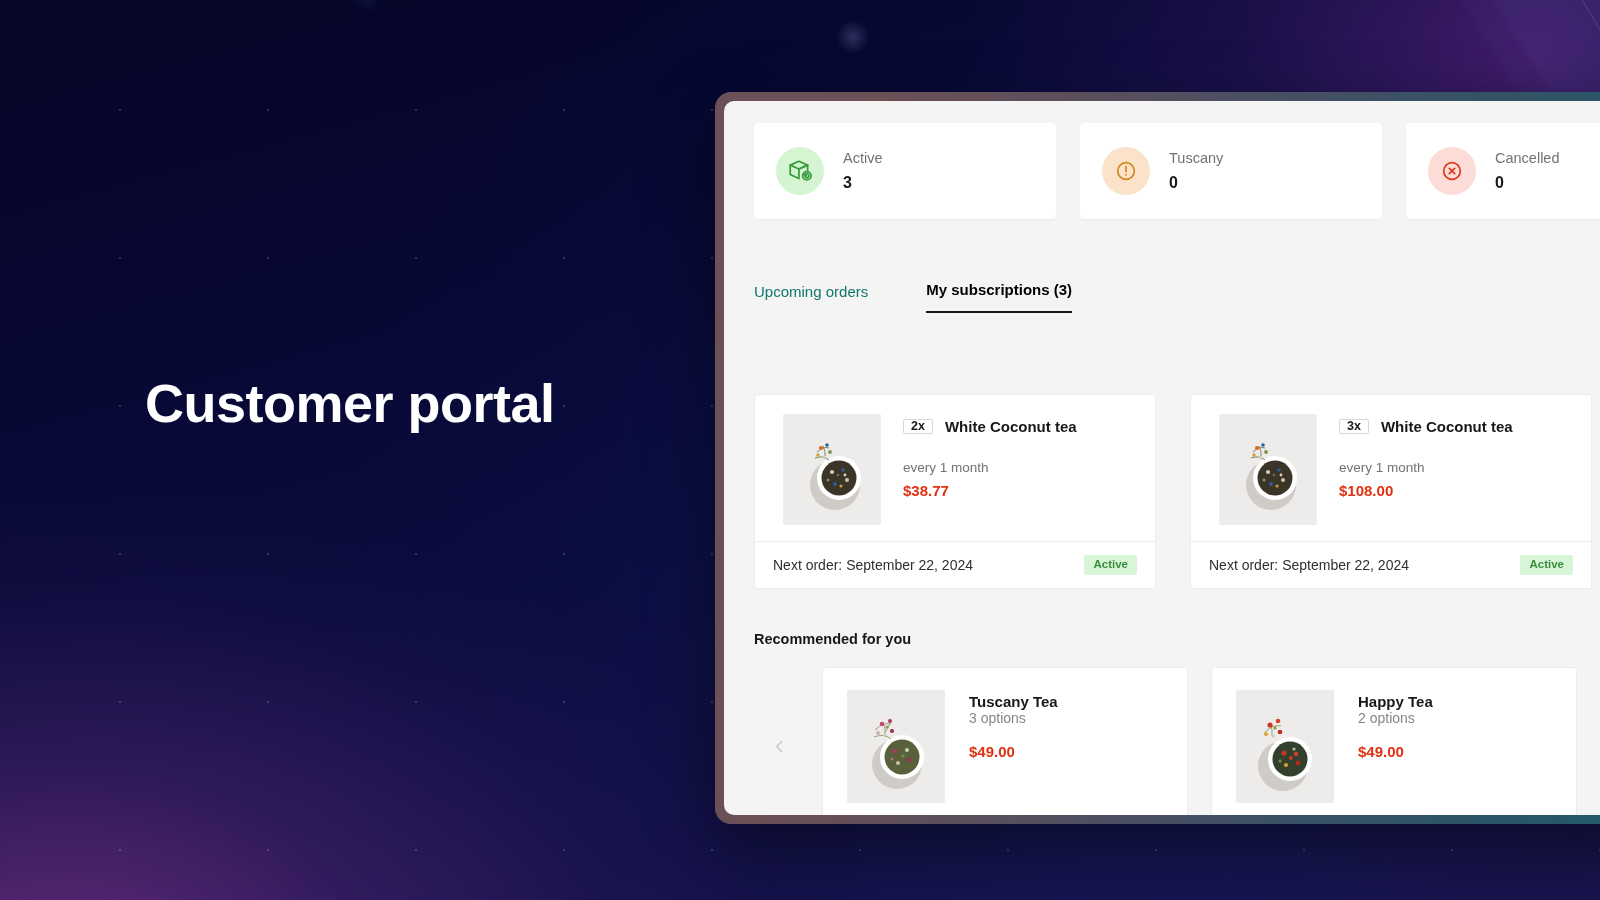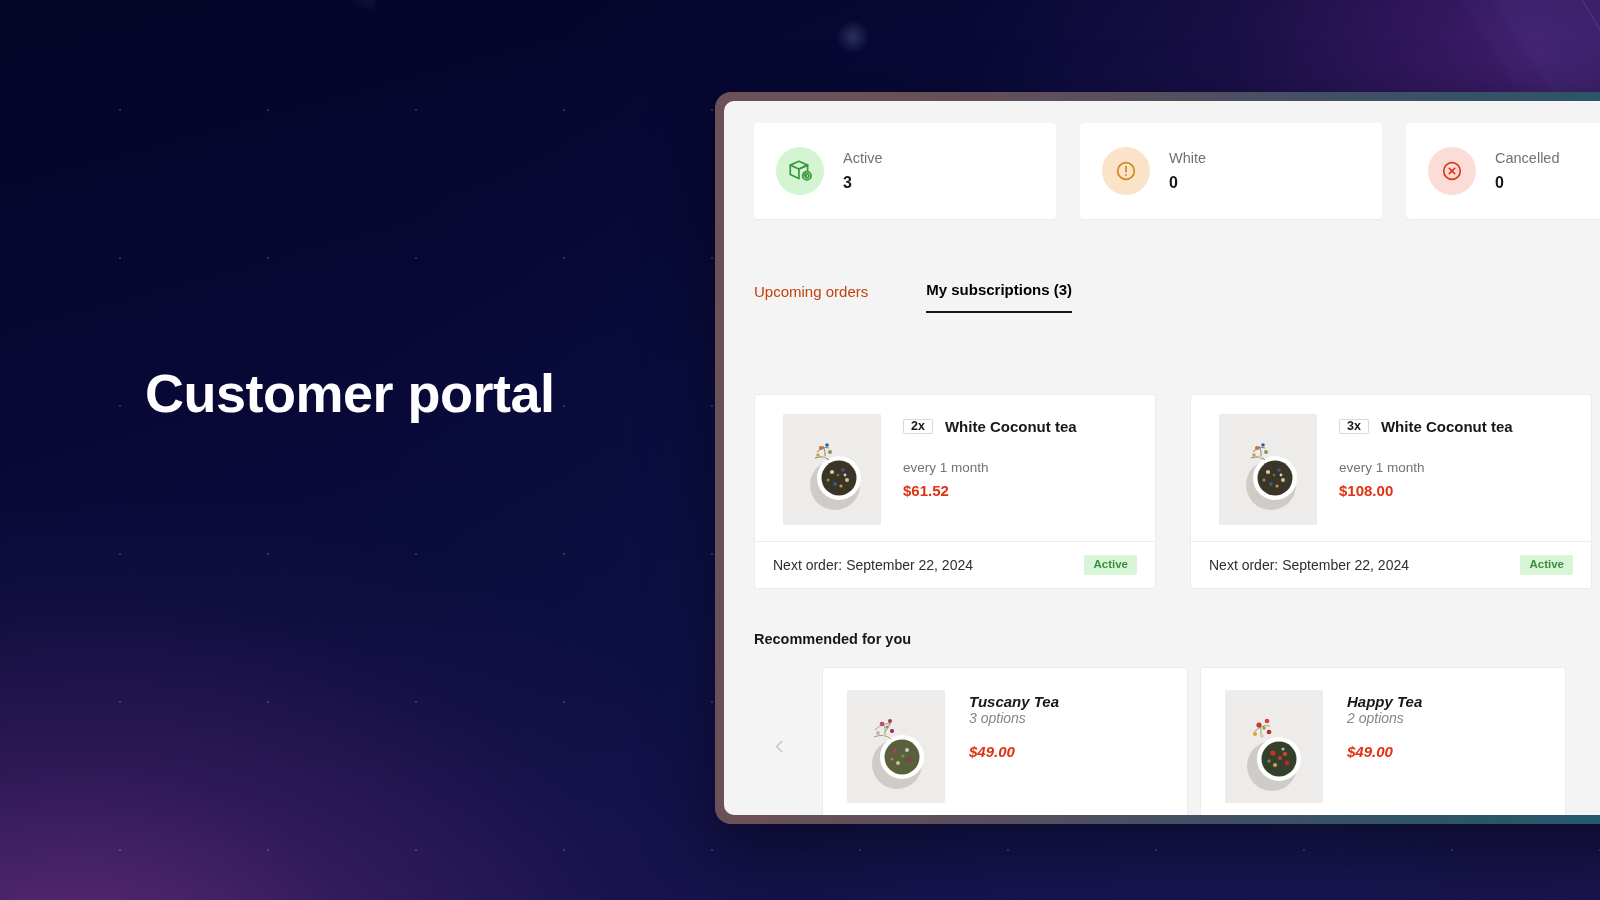--- a/index.html
+++ b/index.html
@@ -94,21 +94,21 @@
     width: 34px; height: 34px;
     left: 836px; top: 20px;
     border-radius: 50%;
     background: radial-gradient(circle, rgba(190,205,255,0.20) 0%, rgba(190,205,255,0) 70%);
   }
 
   
   .hero-copy {
     position: absolute;
     left: 145px;
-    top: 364px;
+    top: 374px;
     width: 560px;
     color: #ffffff;
   }
   .hero-title {
     font-size: 54px;
     font-weight: 700;
     letter-spacing: -0.5px;
     line-height: 1.1;
     white-space: nowrap;
   }
@@ -180,21 +180,21 @@
   
   .tabs {
     display: flex;
     align-items: flex-end;
     gap: 58px;
     margin-top: 52px;
     height: 42px;
   }
   .tab {
     font-size: 15px;
-    color: #c2410c;
+    color: #0f766e;
     padding-bottom: 13px;
     cursor: pointer;
     white-space: nowrap;
   }
   .tab.active {
     color: #000000;
     font-weight: 700;
     border-bottom: 2px solid #16181a;
   }
 
@@ -275,21 +275,21 @@
     align-items: center;
     gap: 26px;
   }
   .carousel-arrow {
     width: 34px; height: 34px;
     flex: 0 0 34px;
     margin-left: 8px;
     display: flex; align-items: center; justify-content: center;
     cursor: pointer;
   }
-  .rec-cards { display: flex; gap: 12px; font-style: italic; }
+  .rec-cards { display: flex; gap: 23px; }
   .rec-card {
     flex: 0 0 366px;
     height: 158px;
     background: #ffffff;
     border: 1px solid #ececec;
     border-radius: 3px;
     display: flex;
     gap: 24px;
     padding: 22px 0 22px 24px;
   }
@@ -349,21 +349,21 @@
 
           <div class="stat-card">
             <div class="stat-icon" style="background:#fae3c9">
               <svg width="24" height="24" viewBox="0 0 24 24" fill="none" stroke="#d4861f" stroke-width="1.7" stroke-linecap="round">
                 <circle cx="12" cy="12" r="8.3"></circle>
                 <path d="M12 7.6 V12.7"></path>
                 <circle cx="12" cy="15.9" r="0.95" fill="#d4861f" stroke="none"></circle>
               </svg>
             </div>
             <div class="stat-text">
-              <span class="stat-label">White</span>
+              <span class="stat-label">Tuscany</span>
               <span class="stat-value">0</span>
             </div>
           </div>
 
           <div class="stat-card">
             <div class="stat-icon" style="background:#fbdcd6">
               <svg width="24" height="24" viewBox="0 0 24 24" fill="none" stroke="#de3a20" stroke-width="1.7" stroke-linecap="round">
                 <circle cx="12" cy="12" r="8.3"></circle>
                 <path d="M9.3 9.3 L14.7 14.7"></path>
                 <path d="M14.7 9.3 L9.3 14.7"></path>
@@ -413,21 +413,21 @@
                   <circle cx="47" cy="38" r="1.9" fill="#7e9350"></circle>
                   <circle cx="41" cy="43" r="1.5" fill="#d6cfb8"></circle>
                 </svg>
               </div>
               <div class="sub-info">
                 <div class="sub-title-row">
                   <span class="qty-badge">2x</span>
                   <span class="sub-name">White Coconut tea</span>
                 </div>
                 <div class="sub-freq">every 1 month</div>
-                <div class="sub-price">$61.52</div>
+                <div class="sub-price">$38.77</div>
               </div>
             </div>
             <div class="sub-footer">
               <span class="next-order">Next order: September 22, 2024</span>
               <span class="status-badge">Active</span>
             </div>
           </div>
 
           <div class="sub-card">
             <div class="sub-body">

